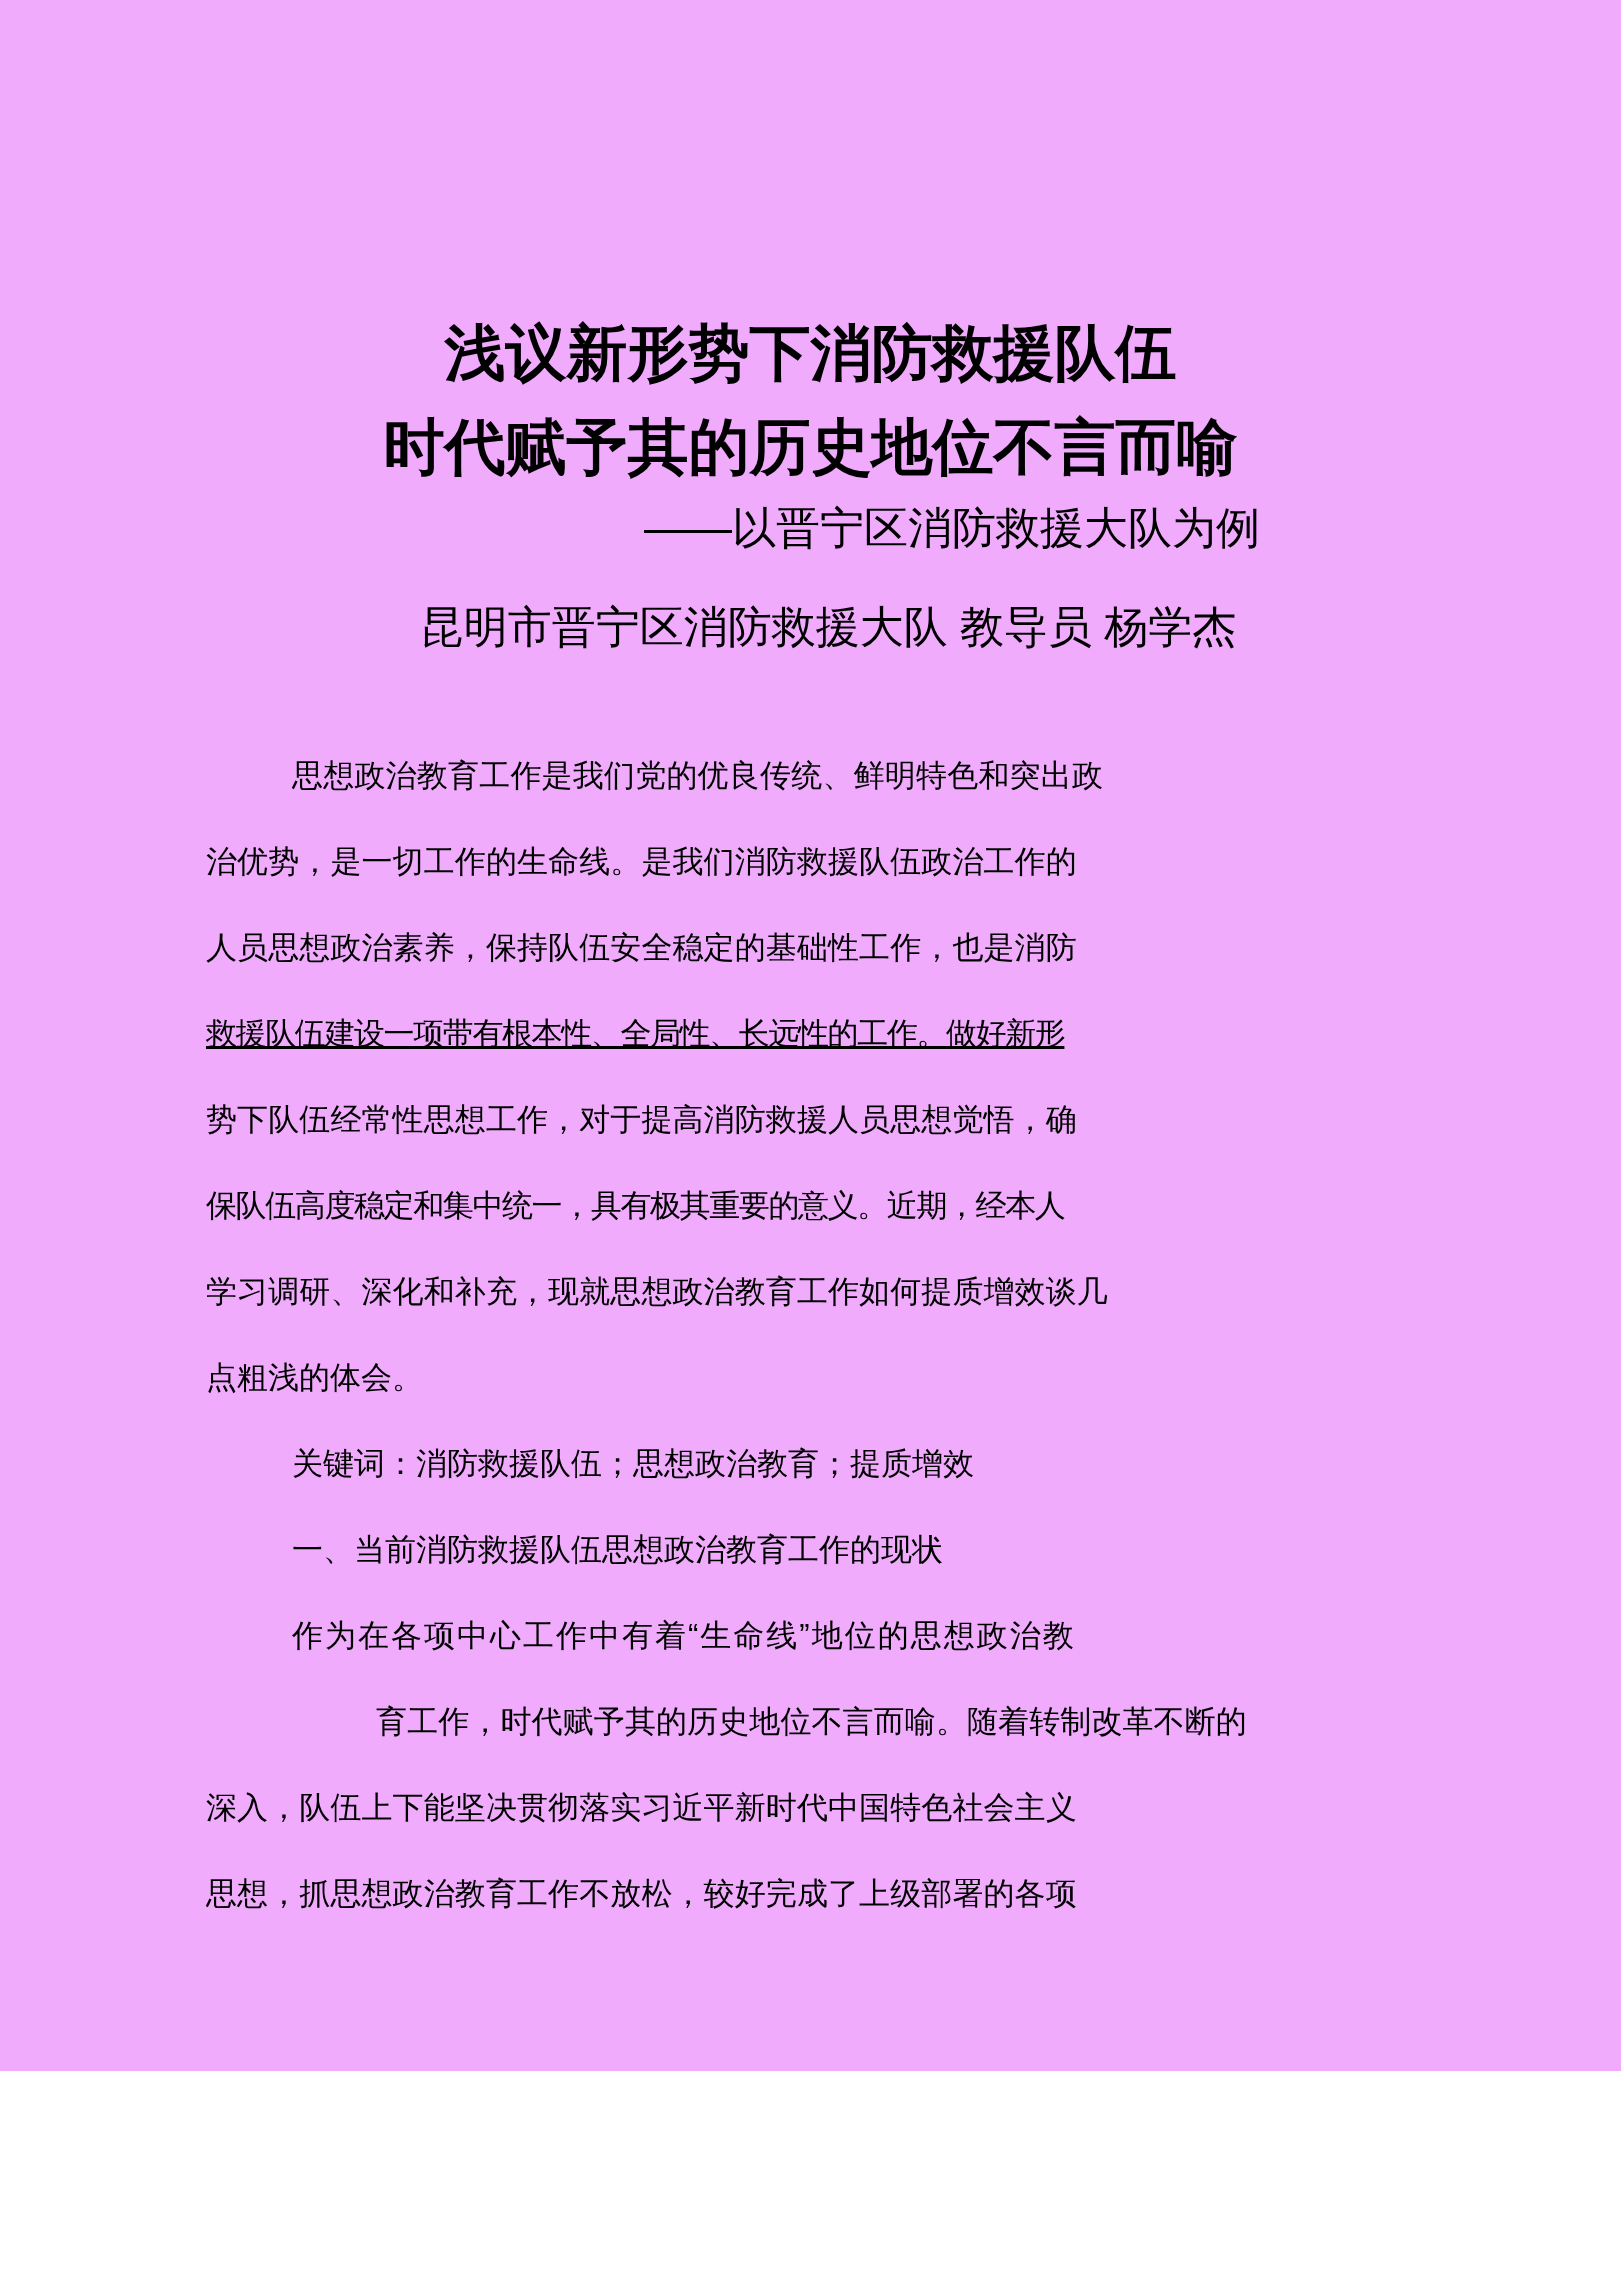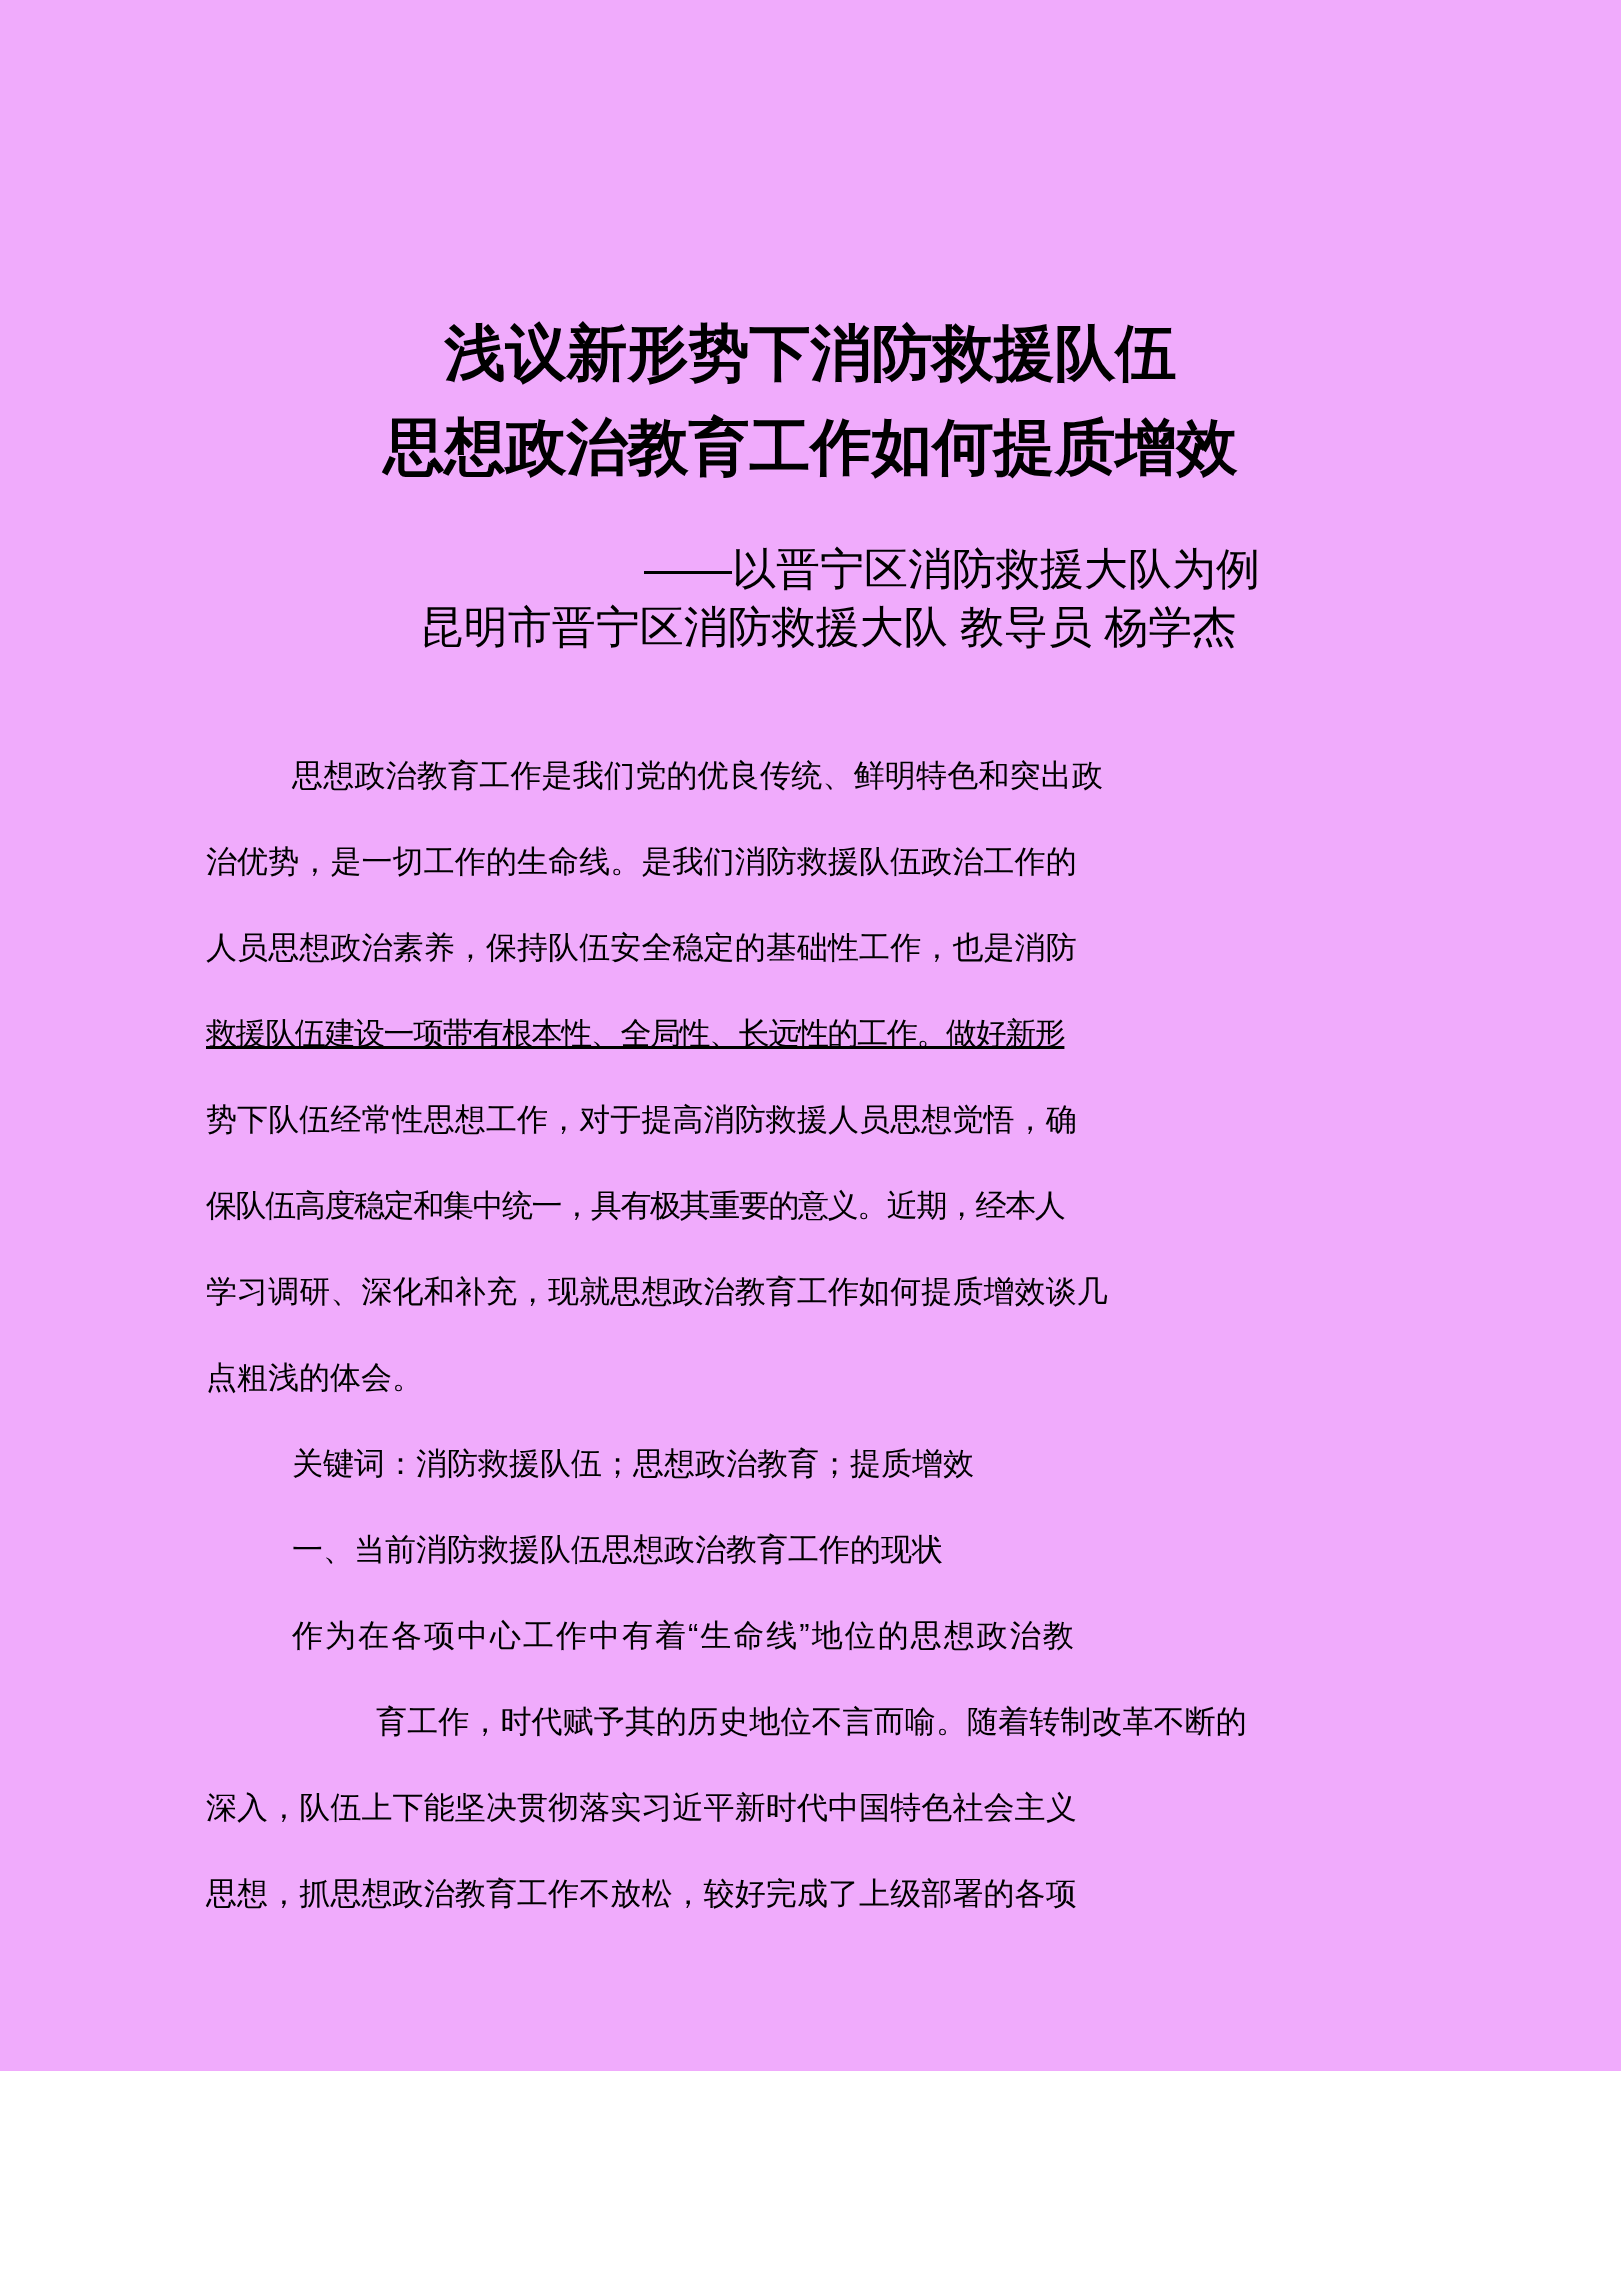--- a/index.html
+++ b/index.html
@@ -22,21 +22,21 @@
     left: 0;
     width: 100%;
     text-align: center;
     font-size: 61px;
     font-weight: 700;
     line-height: 94px;
     letter-spacing: 0px;
   }
   .subtitle {
     position: absolute;
-    top: 540px;
+    top: 499px;
     left: 644px;
     font-size: 44px;
     font-weight: 400;
     line-height: 57px;
     white-space: nowrap;
   }
   .author-line {
     position: absolute;
     top: 598px;
     left: 17.6px;
@@ -75,21 +75,21 @@
     font-weight: 400;
   }
 </style>
 </head>
 <body>
 
 <div class="page">
 
   <div class="title-block">
     <div>浅议新形势下消防救援队伍</div>
-    <div>思想政治教育工作如何提质增效</div>
+    <div>时代赋予其的历史地位不言而喻</div>
   </div>
 
   <div class="subtitle">——以晋宁区消防救援大队为例</div>
 
   <div class="author-line">昆明市晋宁区消防救援大队 教导员  杨学杰</div>
 
   <div class="doc-body">
       <div class="line indent" style="letter-spacing: 0.2px;">思想政治教育工作是我们党的优良传统、鲜明特色和突出政</div>
       <div class="line" style="letter-spacing: 0.1px;">治优势，是一切工作的生命线。是我们消防救援队伍政治工作的</div>
       <div class="line" style="letter-spacing: 0.1px;">人员思想政治素养，保持队伍安全稳定的基础性工作，也是消防</div>

